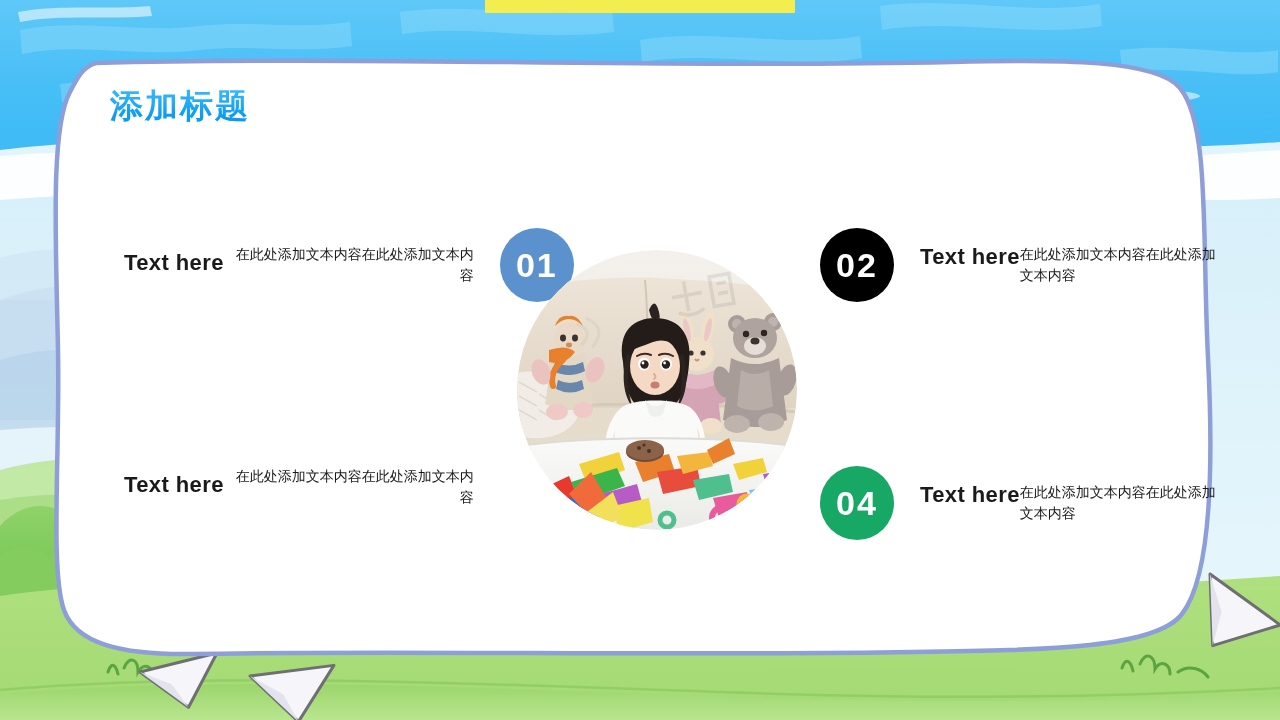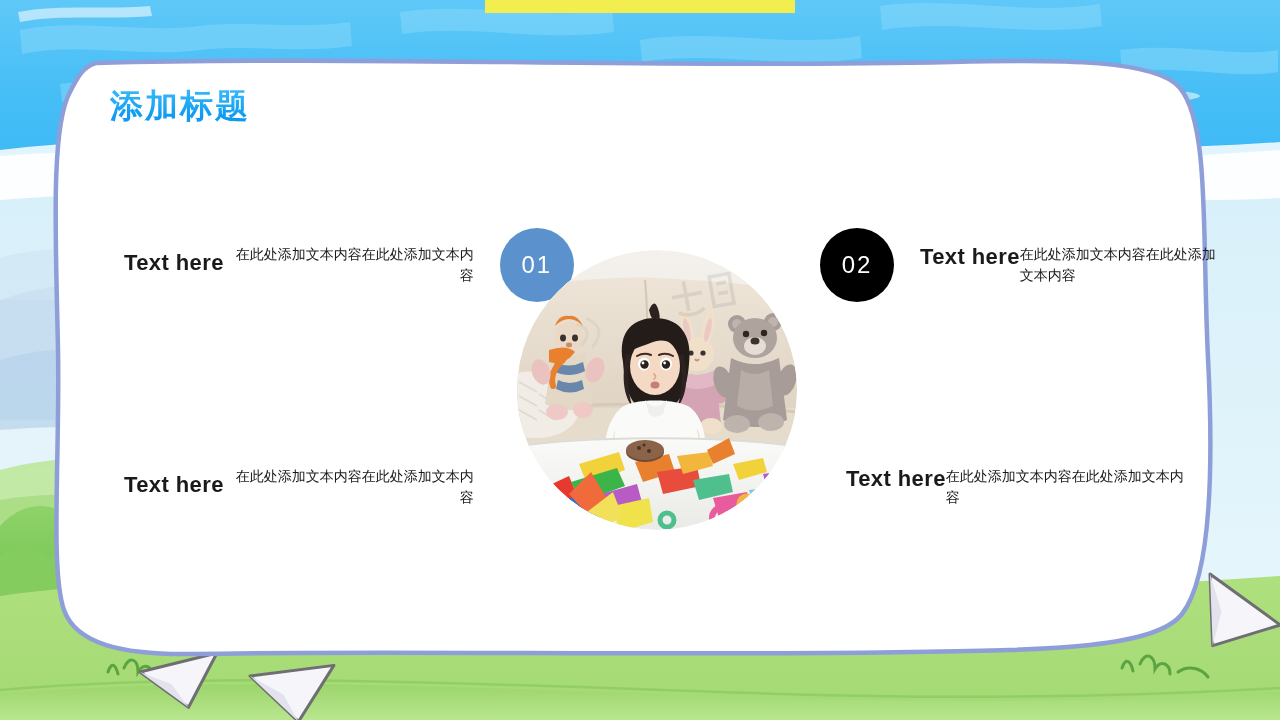--- a/index.html
+++ b/index.html
@@ -72,22 +72,22 @@
 
   
   .item { position:absolute; display:flex; align-items:center; }
 
   .num-circle {
     width:74px; height:74px;
     border-radius:50%;
     flex:0 0 74px;
     display:flex; align-items:center; justify-content:center;
     color:#ffffff;
-    font-size:24px;
-    font-weight:400;
+    font-size:34px;
+    font-weight:700;
     letter-spacing:2px;
     text-align:right;
   }
 
   .txt { display:flex; flex-direction:row; }
   .txt .head {
     font-size:22px;
     font-weight:700;
     color:#1A1A1A;
     letter-spacing:.4px;
@@ -423,20 +423,23 @@
       </div>
 
       <div class="item left item-03">
         <div class="txt">
           <div class="head">Text here</div>
           <div class="body">在此处添加文本内容在此处添加文本内容</div>
         </div>
       </div>
 
       <div class="item right item-04">
+        <div class="num-circle" style="background: rgb(22, 168, 100);">
+          <span>04</span>
+        </div>
         <div class="txt">
           <div class="head">Text here</div>
           <div class="body">在此处添加文本内容在此处添加文本内容</div>
         </div>
       </div>
 
     </div>
   </div>
 </div>
 

